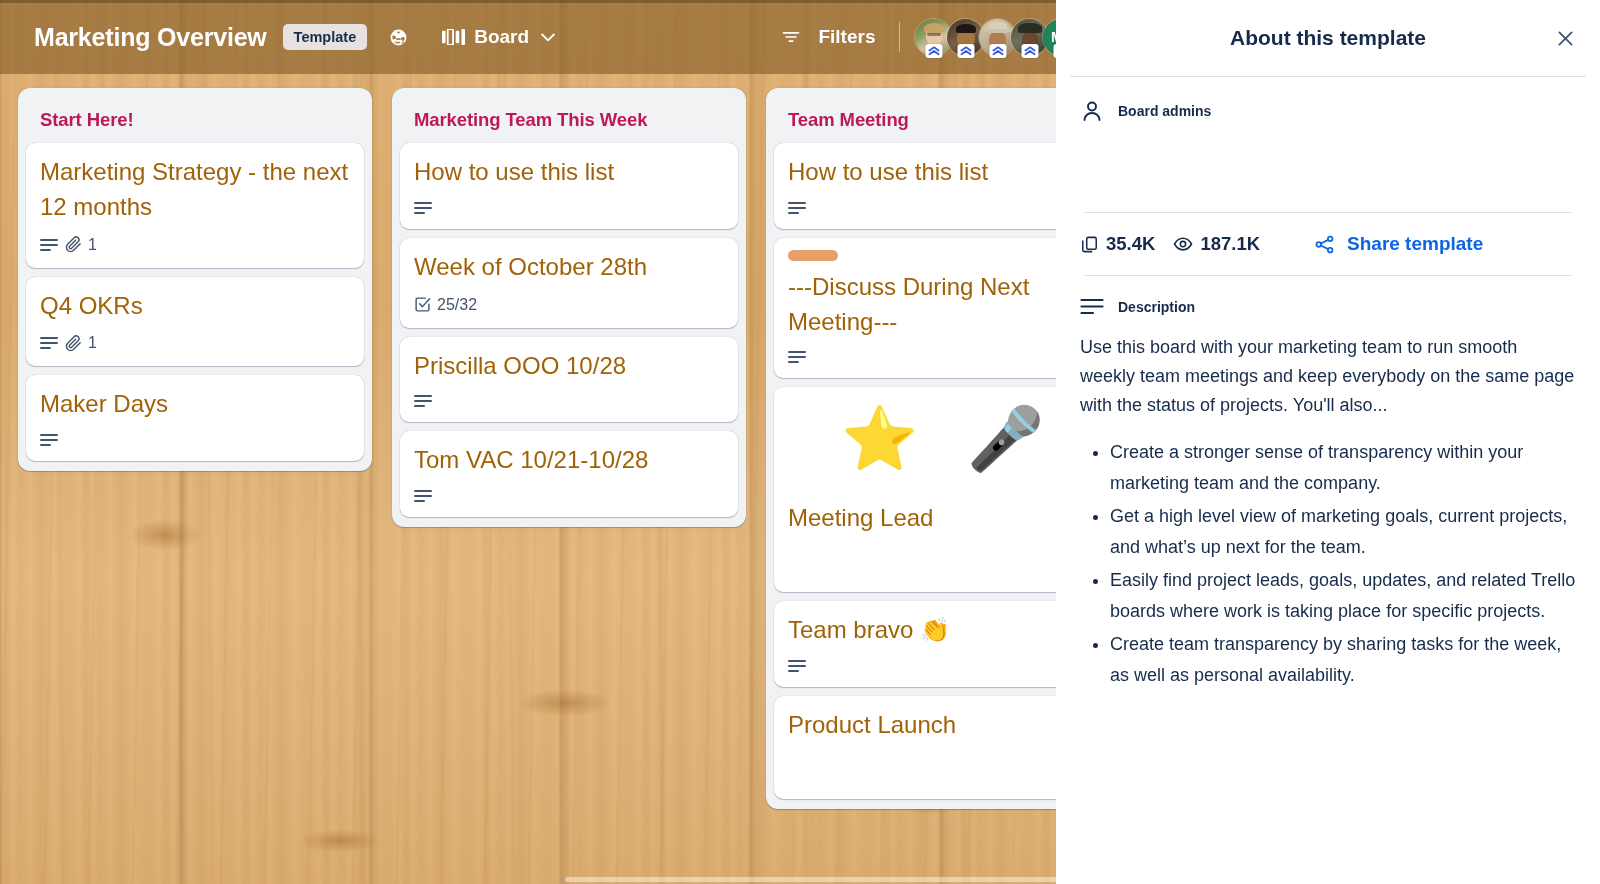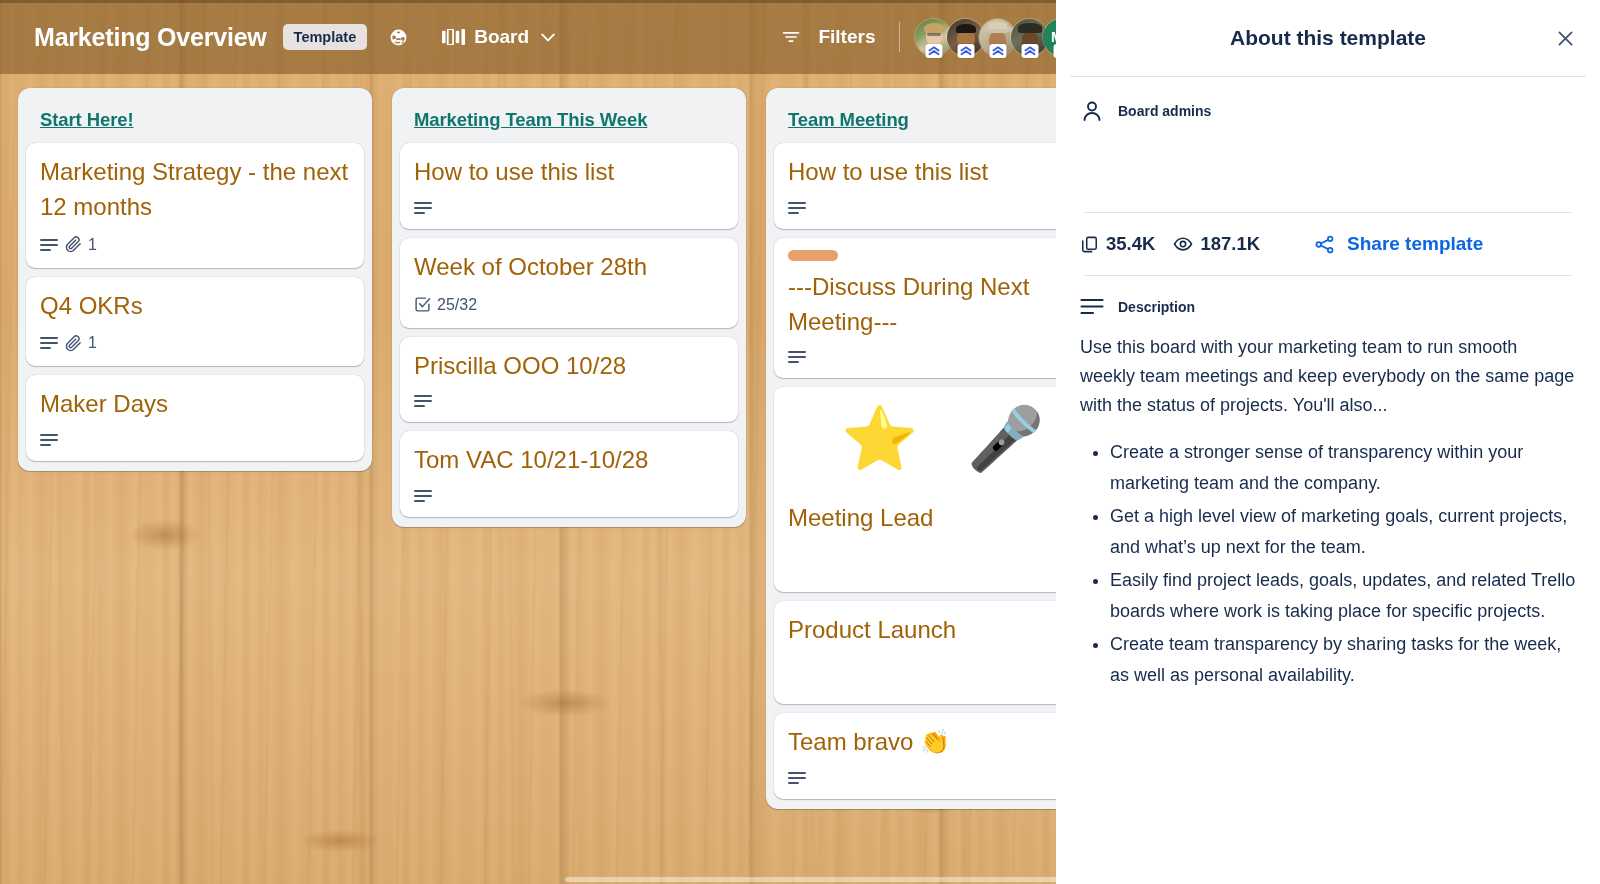--- a/index.html
+++ b/index.html
@@ -153,23 +153,22 @@
     width: 354px; flex: none;
     background: #f1f2f4;
     border-radius: 12px;
     padding: 8px 8px 10px 8px;
     box-shadow: 0 1px 1px rgba(9,30,66,0.25), 0 0 1px rgba(9,30,66,0.31);
   }
   .list-header {
     padding: 13px 12px 12px 14px;
   }
   .list-title {
-    font-size: 18.5px; font-weight: 700; color: #0f766e;
+    font-size: 18.5px; font-weight: 700; color: #be185d;
     letter-spacing: -0.1px;
-    text-decoration: underline;
   }
   .cards { display: flex; flex-direction: column; gap: 9px; }
   .card {
     background: #ffffff;
     border-radius: 9px;
     padding: 12px 14px 14px 14px;
     box-shadow: 0 1px 1px rgba(9,30,66,0.25), 0 0 1px rgba(9,30,66,0.31);
     cursor: pointer;
     min-height: 74px;
     position: relative;
@@ -561,38 +560,38 @@
         <div class="card-title">Meeting Lead</div>
         <div class="card-members">
           <div class="card-avatar" style="background:linear-gradient(150deg,#5f7a45 0%,#86a05e 35%,#d9c2a3 60%,#6f8c4e 100%);position:relative;">
             <div style="position:absolute;left:28%;top:22%;width:44%;height:52%;border-radius:45%;background:#e8c9a6;"></div>
             <div style="position:absolute;left:22%;top:12%;width:56%;height:30%;border-radius:50% 50% 30% 30%;background:#c9a265;"></div>
             <div style="position:absolute;left:30%;top:38%;width:40%;height:9%;background:rgba(60,60,60,0.55);border-radius:2px;"></div>
           </div>
         </div>
       </div>
       <div class="card">
+        <div class="card-title">Team bravo 👏</div>
+        <div class="card-badges">
+          <span>
+            <svg width="18" height="14" viewBox="0 0 18 14" fill="none" stroke="#44546f" stroke-width="2" stroke-linecap="round">
+              <line x1="1" y1="2" x2="17" y2="2"></line>
+                <line x1="1" y1="7" x2="17" y2="7"></line>
+                <line x1="1" y1="12" x2="10" y2="12"></line>
+            </svg>
+          </span>
+        </div>
+      </div>
+      <div class="card">
         <div class="card-title">Product Launch</div>
         <div class="card-members">
           <div class="card-avatar" style="background:linear-gradient(150deg,#4a4b3a 0%,#6f705a 45%,#33342a 100%);position:relative;">
             <div style="position:absolute;left:28%;top:34%;width:44%;height:50%;border-radius:45%;background:#6b472c;"></div>
             <div style="position:absolute;left:18%;top:12%;width:64%;height:26%;border-radius:45% 45% 15% 15%;background:#2b2c24;"></div>
           </div>
-        </div>
-      </div>
-      <div class="card">
-        <div class="card-title">Team bravo 👏</div>
-        <div class="card-badges">
-          <span>
-            <svg width="18" height="14" viewBox="0 0 18 14" fill="none" stroke="#44546f" stroke-width="2" stroke-linecap="round">
-              <line x1="1" y1="2" x2="17" y2="2"></line>
-                <line x1="1" y1="7" x2="17" y2="7"></line>
-                <line x1="1" y1="12" x2="10" y2="12"></line>
-            </svg>
-          </span>
         </div>
       </div>
     </div>
   </div>
 </div>
 
 <div id="hscroll"></div>
 
 <div id="side-panel">
   <div id="panel-header">

